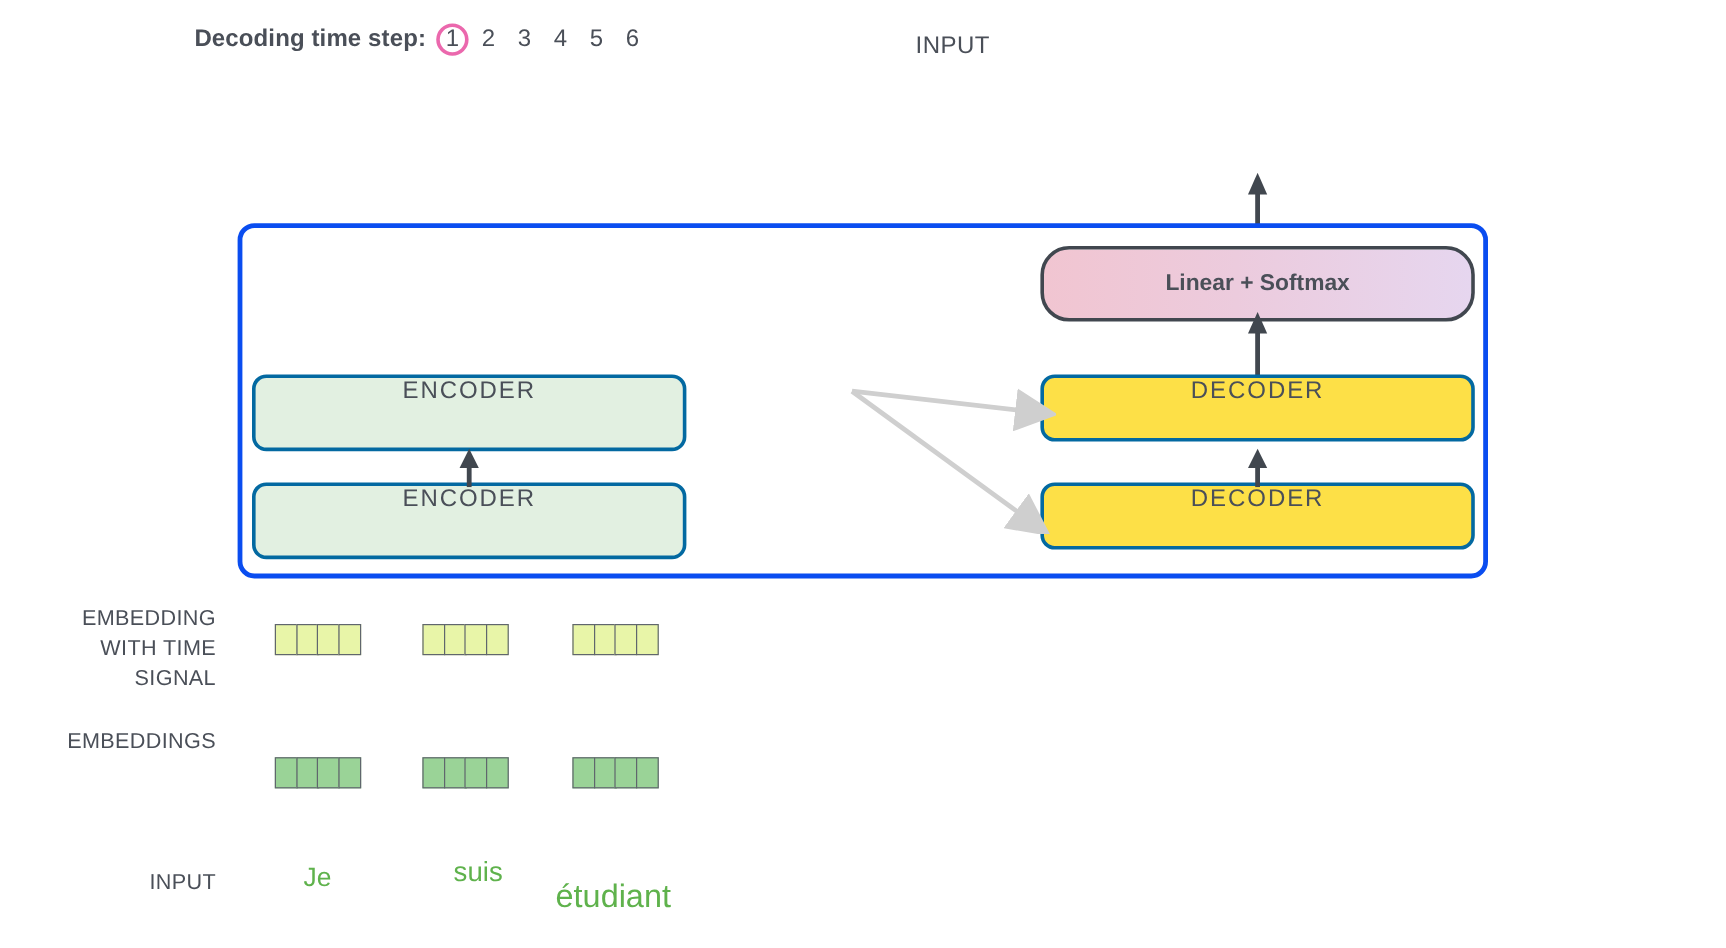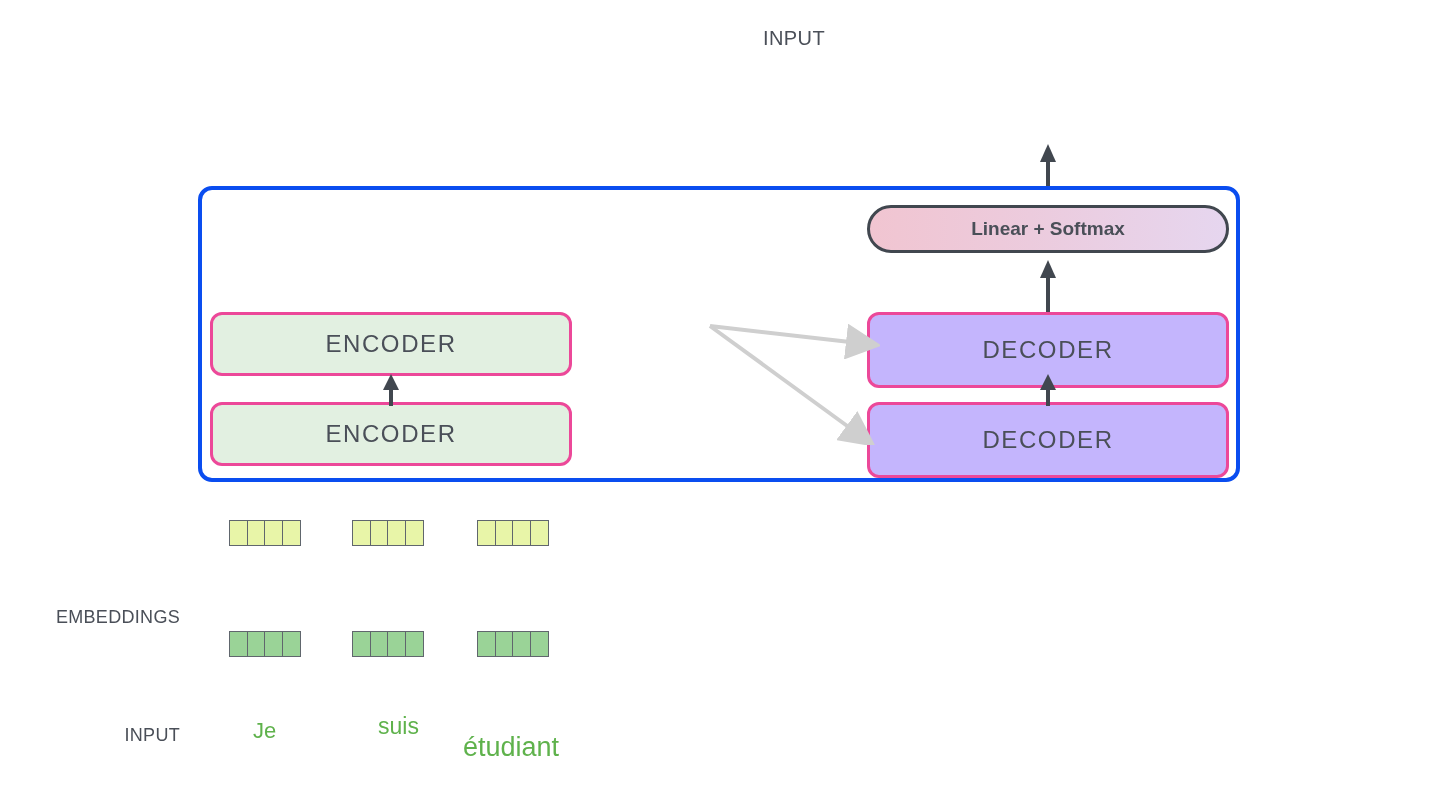--- a/index.html
+++ b/index.html
@@ -85,53 +85,53 @@
     border: 4px solid #0a4df0;
     border-radius: 14px;
     box-sizing: border-box;
     background: #ffffff;
   }
 
   
   .sbox {
     position: absolute;
     box-sizing: border-box;
-    border: 3px solid #ec4899;
+    border: 3px solid #0369a1;
     border-radius: 12px;
     display: flex;
-    align-items: center;
+    align-items: flex-start;
     justify-content: center;
-    font-size: 24px;
+    font-size: 20px;
     letter-spacing: 1.6px;
     color: #4a4f58;
   }
   .enc {
     background: #e2f0e1;
     left: 210px;
     width: 362px;
     height: 64px;
   }
   .enc-top  { top: 312px; }
   .enc-bot  { top: 402px; }
 
   .dec {
-    background: #c4b5fd;
+    background: #fde047;
     left: 867px;
     width: 362px;
-    height: 76px;
+    height: 56px;
   }
   .dec-top  { top: 312px; }
   .dec-bot  { top: 402px; }
 
   .linear-softmax {
     position: absolute;
     left: 867px;
     top: 205px;
     width: 362px;
-    height: 48px;
+    height: 63px;
     box-sizing: border-box;
     border: 3px solid #41474f;
     border-radius: 24px;
     background: linear-gradient(to right, #f1c5d1 0%, #eccbdd 45%, #e6d6ef 100%);
     display: flex;
     align-items: center;
     justify-content: center;
     font-size: 19px;
     font-weight: bold;
     color: #4a4f58;
@@ -179,20 +179,31 @@
   }
   #word-0 { left: 253px; top: 718px; font-size: 22px; text-align: right; }
   #word-1 { left: 378px; top: 713px; font-size: 23px; }
   #word-2 { left: 463px; top: 709px; font-size: 27px; margin-top: 23px; }
 </style>
 </head>
 <body>
 
 <div class="stage">
 
+  <div class="timestep-row">
+    <span class="timestep-label">Decoding time step:</span>
+    <span class="timestep-nums">
+      <span class="tsnum active">1</span>
+      <span class="tsnum">2</span>
+      <span class="tsnum">3</span>
+      <span class="tsnum">4</span>
+      <span class="tsnum">5</span>
+      <span class="tsnum">6</span>
+    </span>
+  </div>
 
   <div class="output-label">INPUT</div>
 
   <svg class="arrow-dark" style="left:1030px; top:142px;" width="36" height="52" viewBox="0 0 36 52">
     <line x1="18" y1="52" x2="18" y2="16" stroke="#41474f" stroke-width="4"></line>
     <polygon points="18,2 10,20 26,20" fill="#41474f"></polygon>
   </svg>
 
   <div class="model-box"></div>
 
@@ -236,20 +247,25 @@
   <svg class="arrow-dark" style="left:700px; top:315px;" width="180" height="130" viewBox="0 0 180 130">
     <defs>
       <marker id="ghead" markerWidth="9" markerHeight="9" refX="1" refY="4.5" orient="auto" markerUnits="strokeWidth">
         <path d="M0,0 L9,4.5 L0,9 z" fill="#cfcfcf"></path>
       </marker>
     </defs>
     <line x1="10" y1="11" x2="150" y2="27" stroke="#cfcfcf" stroke-width="4" marker-end="url(#ghead)"></line>
     <line x1="10" y1="11" x2="150" y2="113" stroke="#cfcfcf" stroke-width="4" marker-end="url(#ghead)"></line>
   </svg>
 
+  <div class="rowlabel" id="lbl-ets">
+    <div>EMBEDDING</div>
+    <div>WITH TIME</div>
+    <div>SIGNAL</div>
+  </div>
 
   <div class="rowlabel" id="lbl-emb">EMBEDDINGS</div>
 
   <div class="rowlabel" id="lbl-input">INPUT</div>
 
   <div class="vecgroup" style="left:229px; top:520px;">
     <div class="cell yellow"></div>
     <div class="cell yellow"></div>
     <div class="cell yellow"></div>
     <div class="cell yellow"></div>

